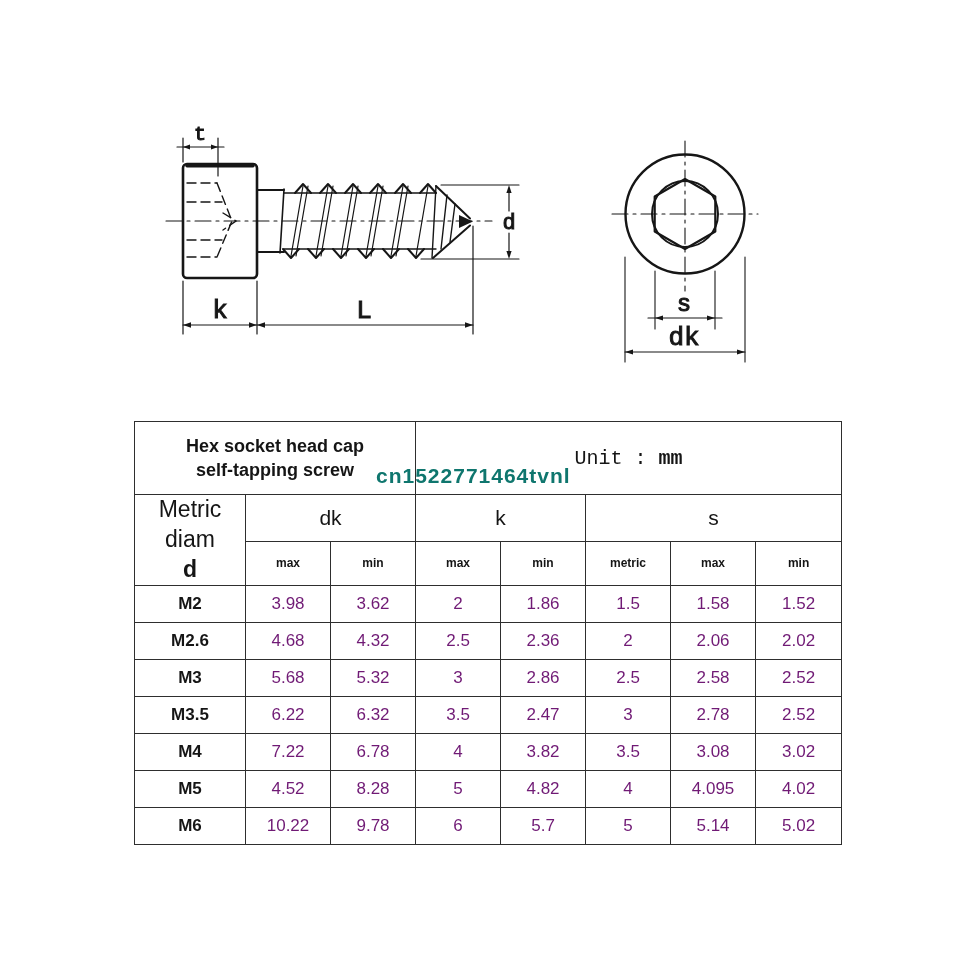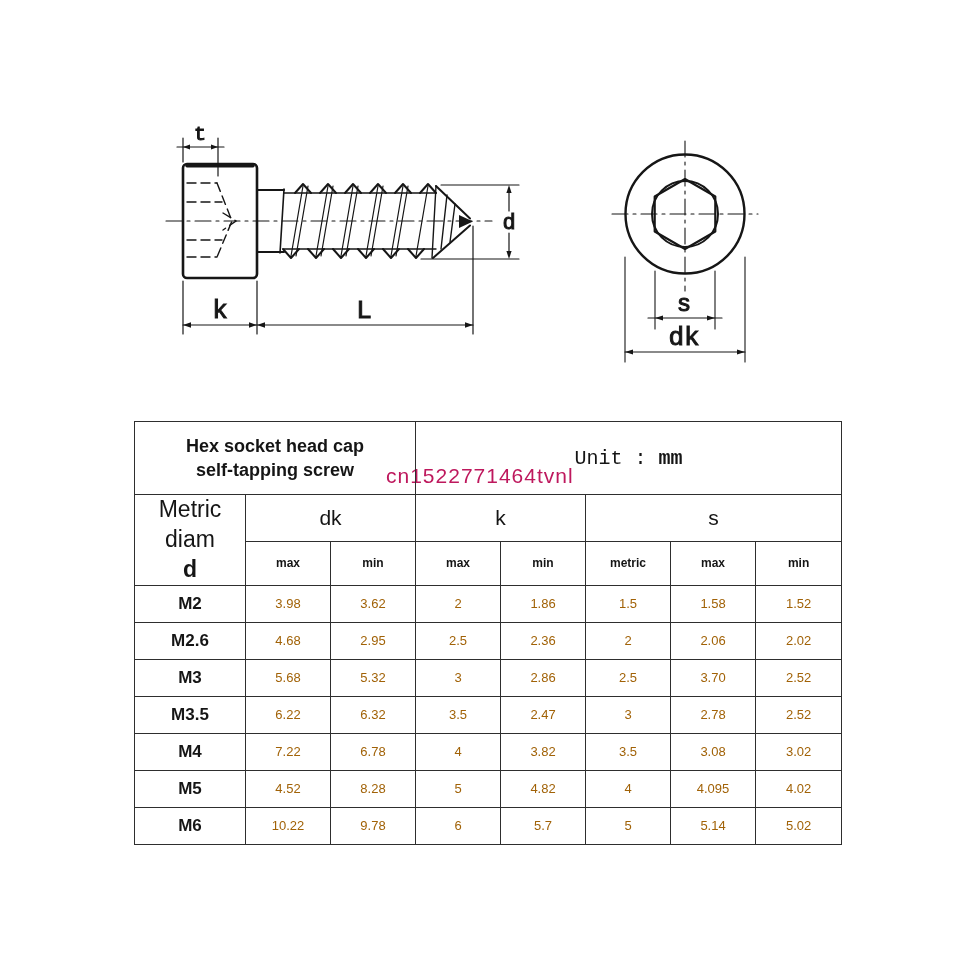--- a/index.html
+++ b/index.html
@@ -2,39 +2,39 @@
 <html><head>
 <meta charset="utf-8">
 <style>
   html,body{margin:0;padding:0;background:#ffffff;}
   #canvas{position:relative;width:960px;height:960px;background:#fff;overflow:hidden;
           font-family:"Liberation Sans",sans-serif;color:#151515;}
   
   #drawing{position:absolute;left:0;top:0;}
   .dimtext{font-family:"Liberation Mono","DejaVu Sans Mono",monospace;fill:#161616;}
   
-  #watermark{position:absolute;left:386px;top:464px;font-size:21px;letter-spacing:1px;
-             color:#be185d;white-space:nowrap;z-index:1;}
+  #watermark{position:absolute;left:376px;top:464px;font-size:21px;letter-spacing:1px;
+             color:#0f766e;white-space:nowrap;z-index:1;font-weight:bold;}
   
   #spec{position:absolute;left:127px;top:421px;width:707px;border-collapse:collapse;
         table-layout:fixed;background:transparent;z-index:2;margin-left:7px;}
   #spec td{border:1.5px solid #2e2e2e;text-align:center;vertical-align:middle;padding:0;}
   .r-title{height:73px;}
   .r-group{height:38px;}
   .r-sub{height:36px;}
   .r-data{height:37px;}
   .cell-title{font-weight:bold;font-size:18px;line-height:1.35;}
   .cell-unit{font-size:20px;font-family:Liberation Mono, monospace;}
   .cell-unit b{font-weight:bold;}
   .cell-d1{font-size:23px;line-height:1.3;}
   .cell-d1 .dline2{font-weight:bold;}
   .cell-group{font-size:21px;font-weight:400;}
   .cell-sub{font-size:12px;font-weight:bold;}
   .cell-rowlabel{font-size:17px;font-weight:bold;}
-  .cell-num{font-size:13px;font-weight:400;color:#a16207;}
+  .cell-num{font-size:17px;font-weight:400;color:#701a75;}
 </style>
 </head>
 <body>
 
 <div id="canvas">
 
   <div id="watermark">cn1522771464tvnl</div>
 
   <svg id="drawing" width="960" height="430" viewBox="0 0 960 430">
     <g stroke="#161616" fill="none" stroke-linecap="round">
@@ -209,35 +209,35 @@
         <td class="cell-num">3.62</td>
         <td class="cell-num">2</td>
         <td class="cell-num">1.86</td>
         <td class="cell-num">1.5</td>
         <td class="cell-num">1.58</td>
         <td class="cell-num">1.52</td>
       </tr>
       <tr class="r-data">
         <td class="cell-rowlabel">M2.6</td>
         <td class="cell-num">4.68</td>
-        <td class="cell-num">2.95</td>
+        <td class="cell-num">4.32</td>
         <td class="cell-num">2.5</td>
         <td class="cell-num">2.36</td>
         <td class="cell-num">2</td>
         <td class="cell-num">2.06</td>
         <td class="cell-num">2.02</td>
       </tr>
       <tr class="r-data">
         <td class="cell-rowlabel">M3</td>
         <td class="cell-num">5.68</td>
         <td class="cell-num">5.32</td>
         <td class="cell-num">3</td>
         <td class="cell-num">2.86</td>
         <td class="cell-num">2.5</td>
-        <td class="cell-num">3.70</td>
+        <td class="cell-num">2.58</td>
         <td class="cell-num">2.52</td>
       </tr>
       <tr class="r-data">
         <td class="cell-rowlabel">M3.5</td>
         <td class="cell-num">6.22</td>
         <td class="cell-num">6.32</td>
         <td class="cell-num">3.5</td>
         <td class="cell-num">2.47</td>
         <td class="cell-num">3</td>
         <td class="cell-num">2.78</td>

